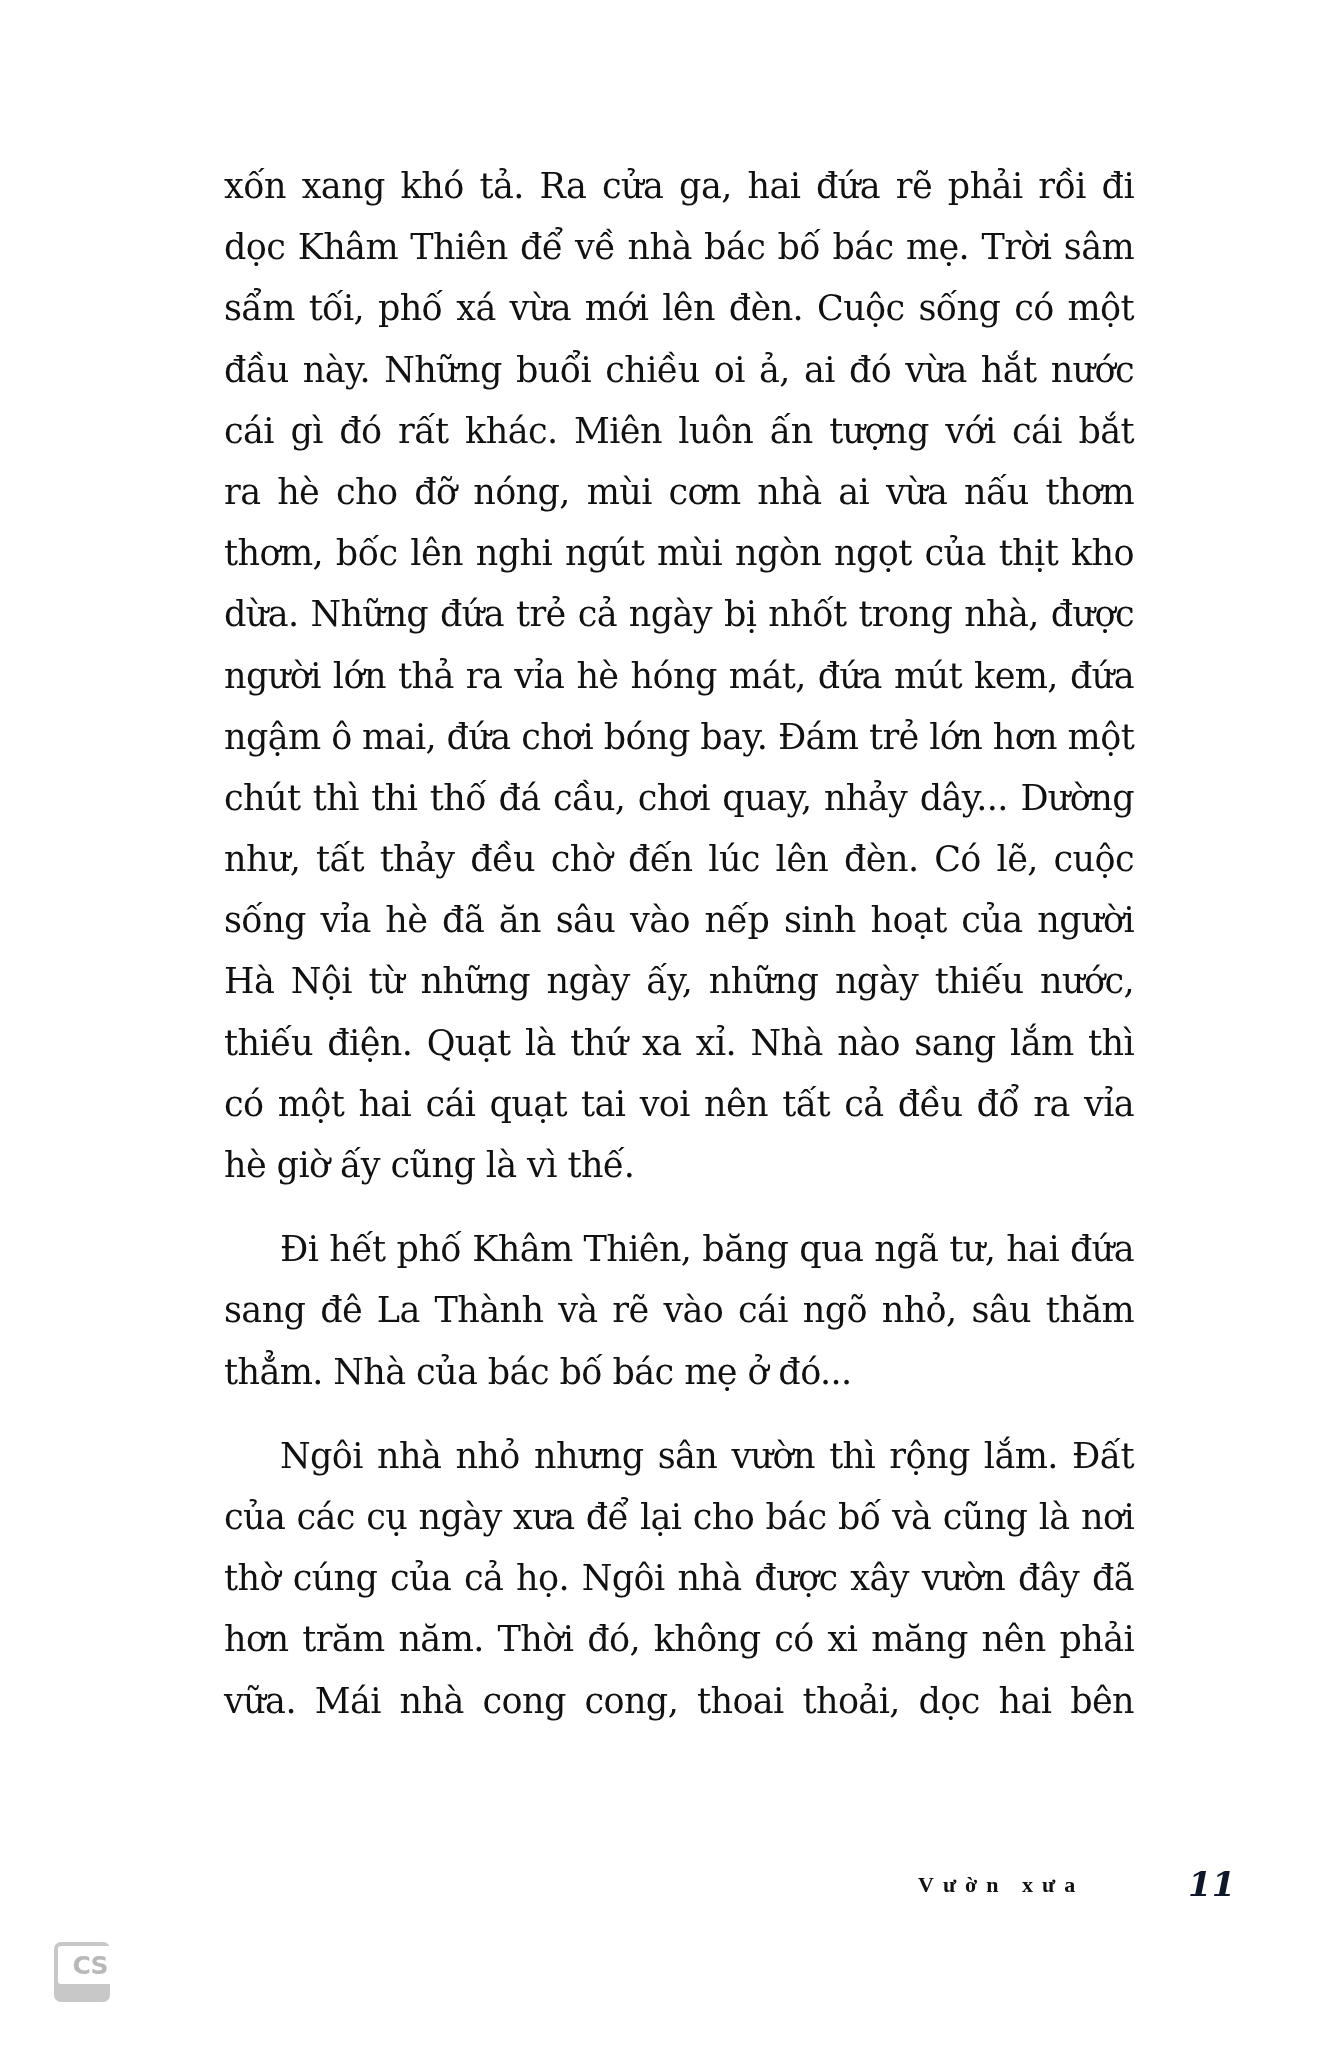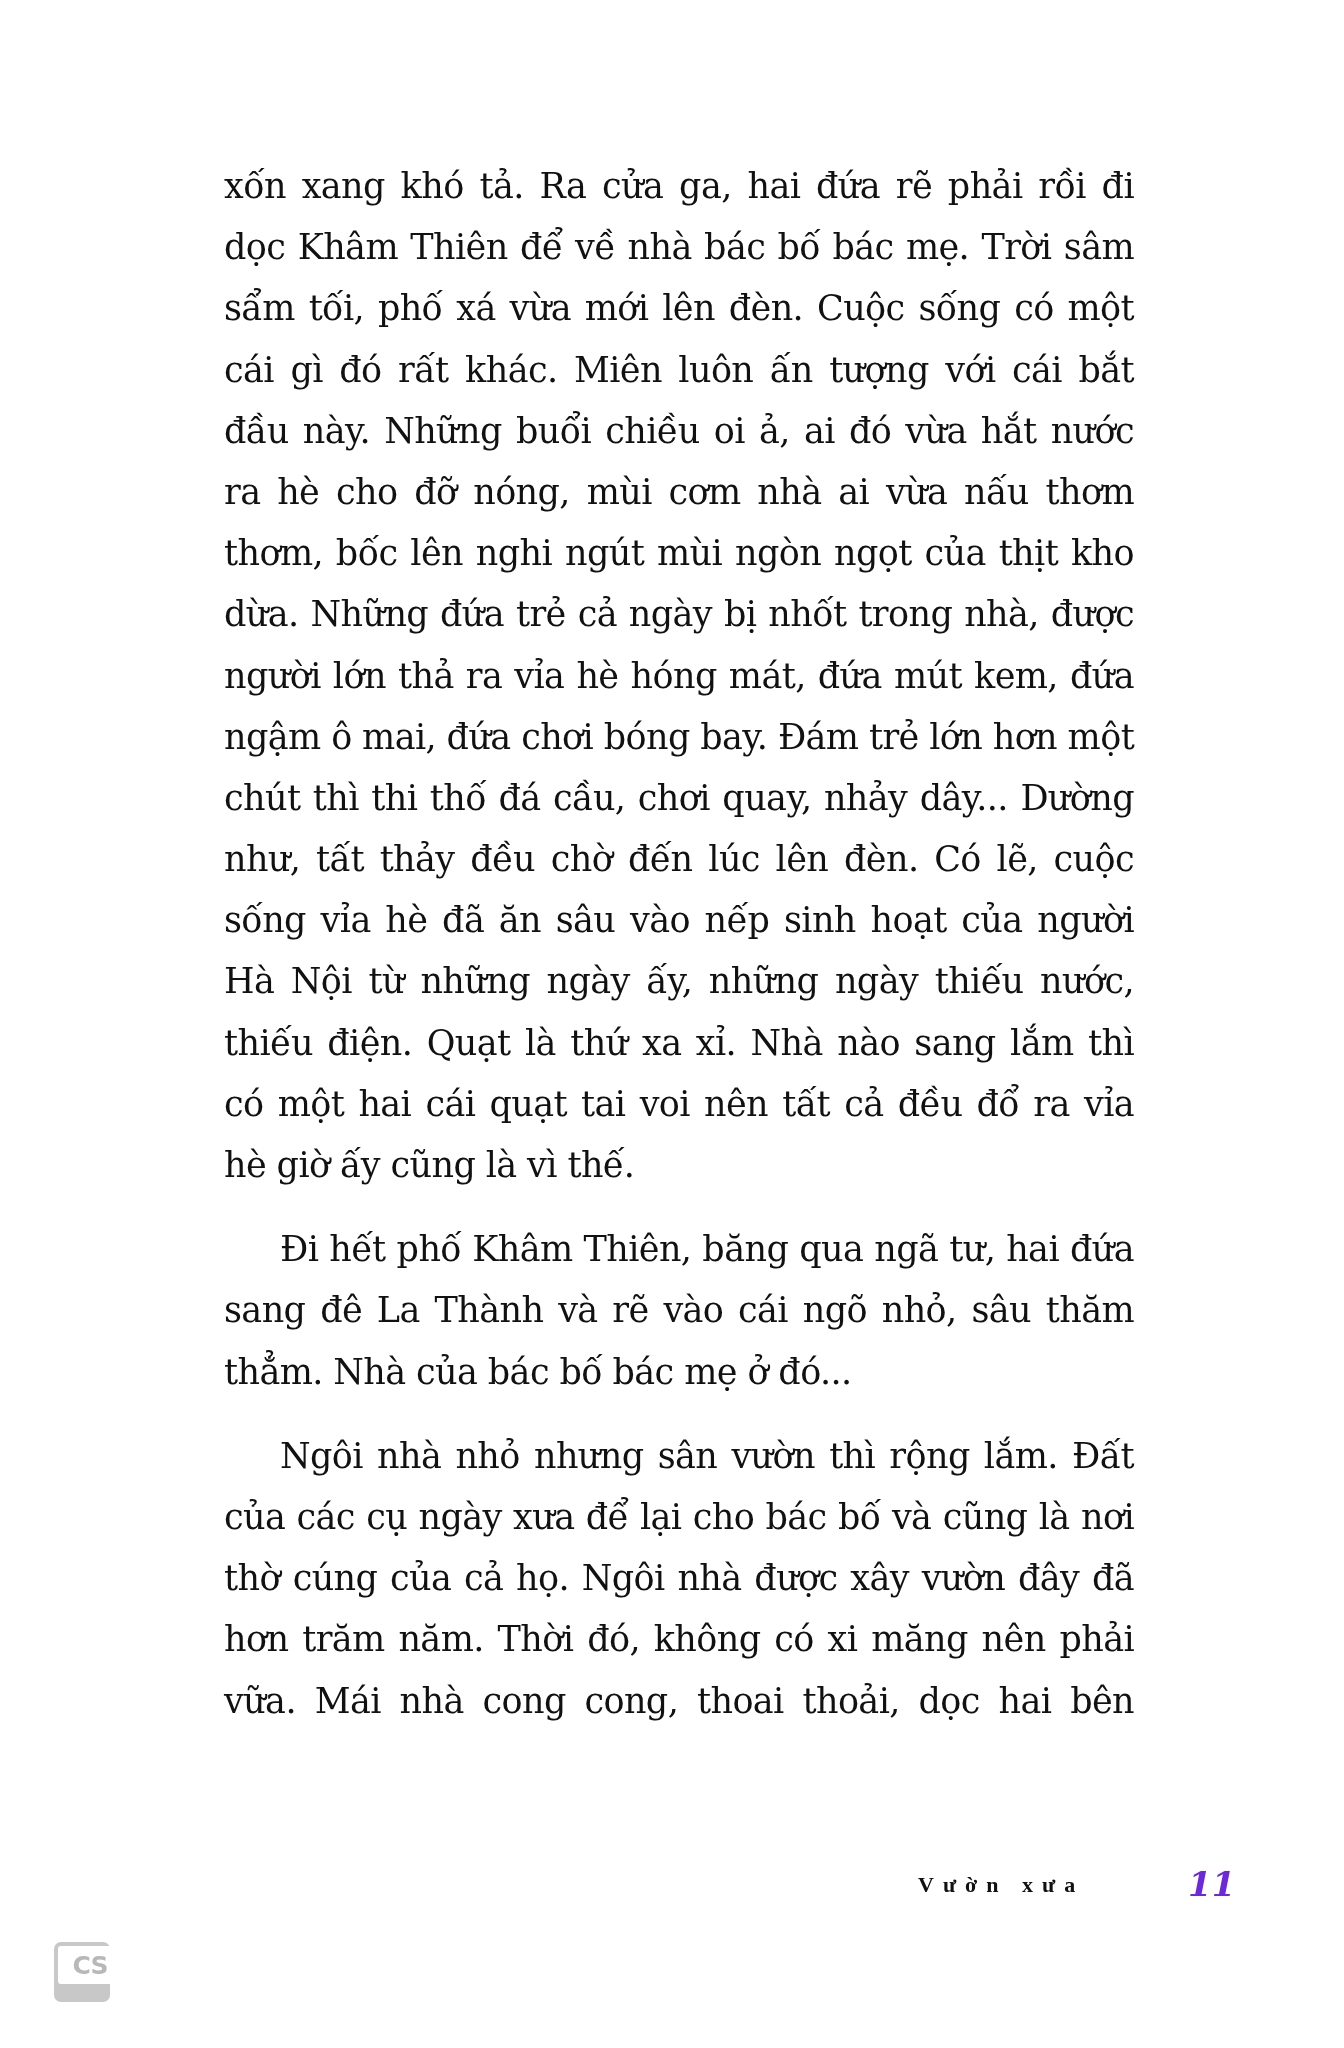--- a/index.html
+++ b/index.html
@@ -16,21 +16,21 @@
   .line.last { text-align-last: left; }
   .line.indent { padding-left: 56px; }
   .para-gap { height: 23px; }
   .footer { position: absolute; top: 1872px; left: 0; width: 1344px; height: 40px; }
   .running-title {
     position: absolute; left: 918px; top: 0; font-family: Liberation Serif, serif;
     font-size: 22px; letter-spacing: 9px; color: #111; font-weight: bold;
   }
   .page-number {
     position: absolute; left: 1188px; top: -8px; font-family: "DejaVu Serif", serif;
-    font-style: italic; font-weight: bold; font-size: 34px; color: #6d28d9;
+    font-style: italic; font-weight: bold; font-size: 34px; color: #0f172a;
   }
   .watermark { position: absolute; left: 54px; top: 1942px; height: 60px; display: flex; align-items: center; }
   .cs-logo {
     width: 56px; height: 60px; border-radius: 7px; background: #c8c8c8; position: relative; margin-right: 18px;
   }
   .cs-logo-inner {
     position: absolute; left: 4px; top: 4px; width: 64px; height: 38px; background: #fff; border-radius: 3px;
     font-family: "DejaVu Sans", sans-serif; font-weight: bold; font-size: 25px; color: #b8b8b8;
     display: flex; align-items: center; justify-content: center; letter-spacing: -1px;
   }
@@ -38,22 +38,22 @@
 </style>
 </head>
 <body>
 
 <div class="page-text">
 
   <div>
     <span class="line">xốn xang khó tả. Ra cửa ga, hai đứa rẽ phải rồi đi</span>
     <span class="line">dọc Khâm Thiên để về nhà bác bố bác mẹ. Trời sâm</span>
     <span class="line">sẩm tối, phố xá vừa mới lên đèn. Cuộc sống có một</span>
+    <span class="line">đầu này. Những buổi chiều oi ả, ai đó vừa hắt nước</span>
     <span class="line">cái gì đó rất khác. Miên luôn ấn tượng với cái bắt</span>
-    <span class="line">đầu này. Những buổi chiều oi ả, ai đó vừa hắt nước</span>
     <span class="line">ra hè cho đỡ nóng, mùi cơm nhà ai vừa nấu thơm</span>
     <span class="line">thơm, bốc lên nghi ngút mùi ngòn ngọt của thịt kho</span>
     <span class="line">dừa. Những đứa trẻ cả ngày bị nhốt trong nhà, được</span>
     <span class="line">người lớn thả ra vỉa hè hóng mát, đứa mút kem, đứa</span>
     <span class="line">ngậm ô mai, đứa chơi bóng bay. Đám trẻ lớn hơn một</span>
     <span class="line">chút thì thi thố đá cầu, chơi quay, nhảy dây... Dường</span>
     <span class="line">như, tất thảy đều chờ đến lúc lên đèn. Có lẽ, cuộc</span>
     <span class="line">sống vỉa hè đã ăn sâu vào nếp sinh hoạt của người</span>
     <span class="line">Hà Nội từ những ngày ấy, những ngày thiếu nước,</span>
     <span class="line">thiếu điện. Quạt là thứ xa xỉ. Nhà nào sang lắm thì</span>

